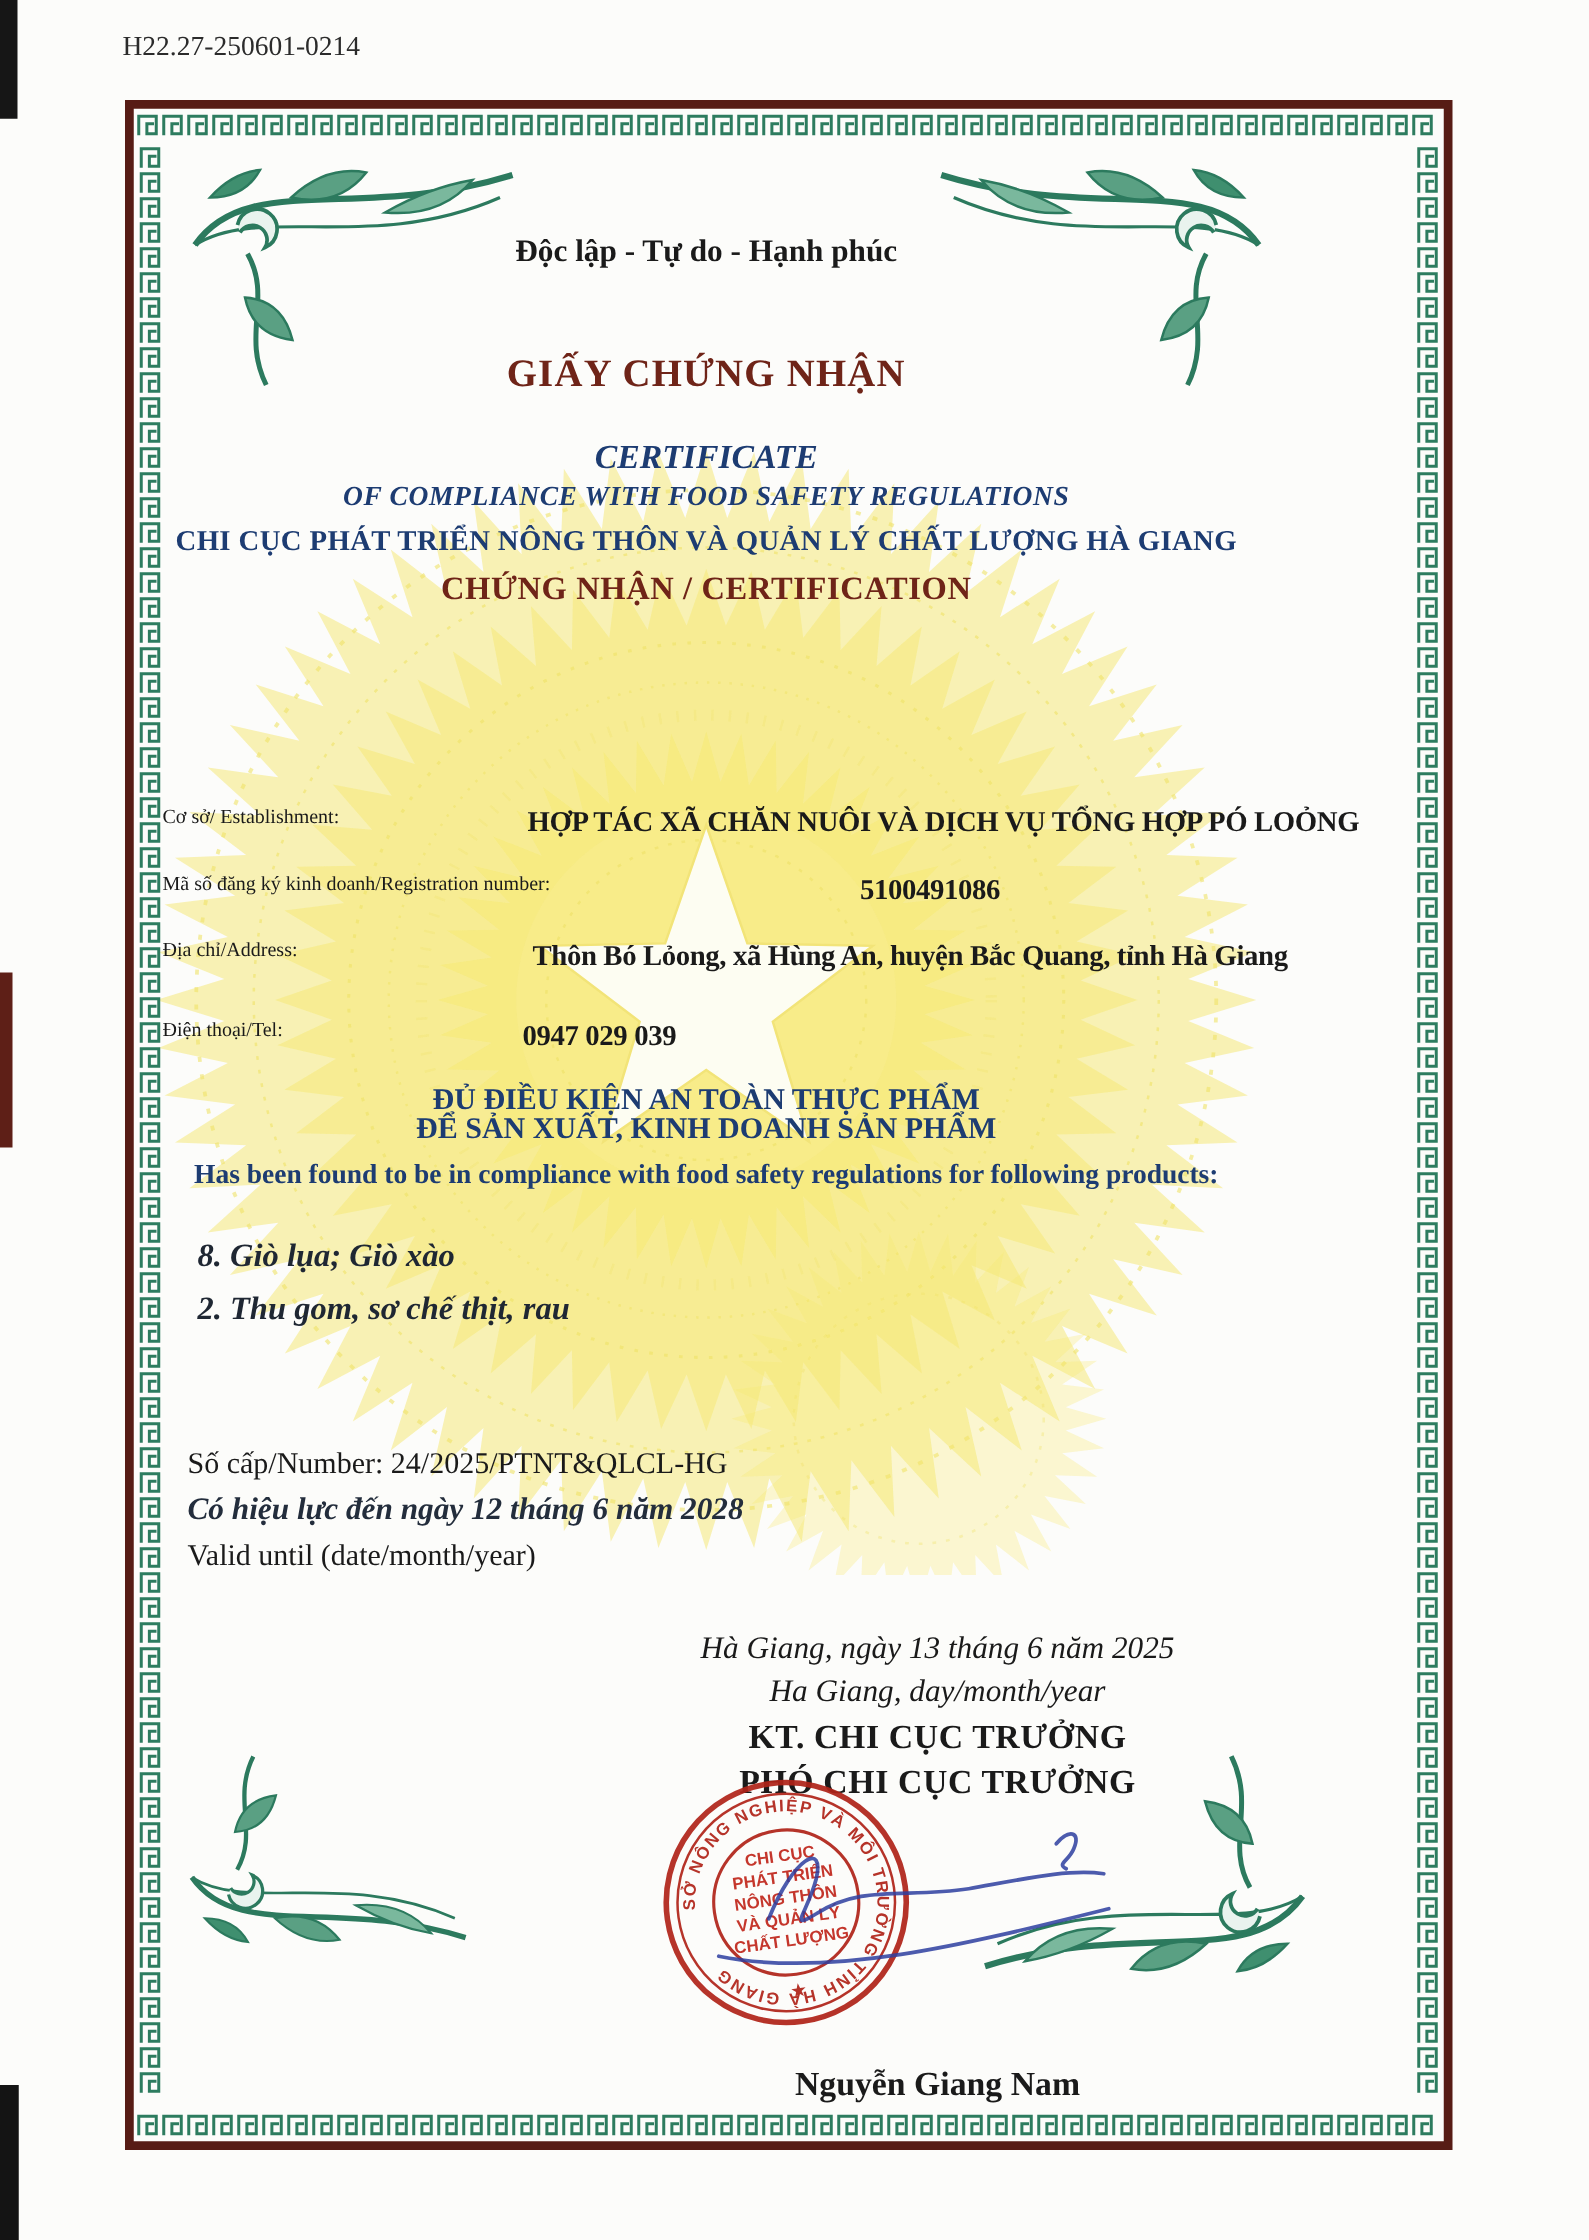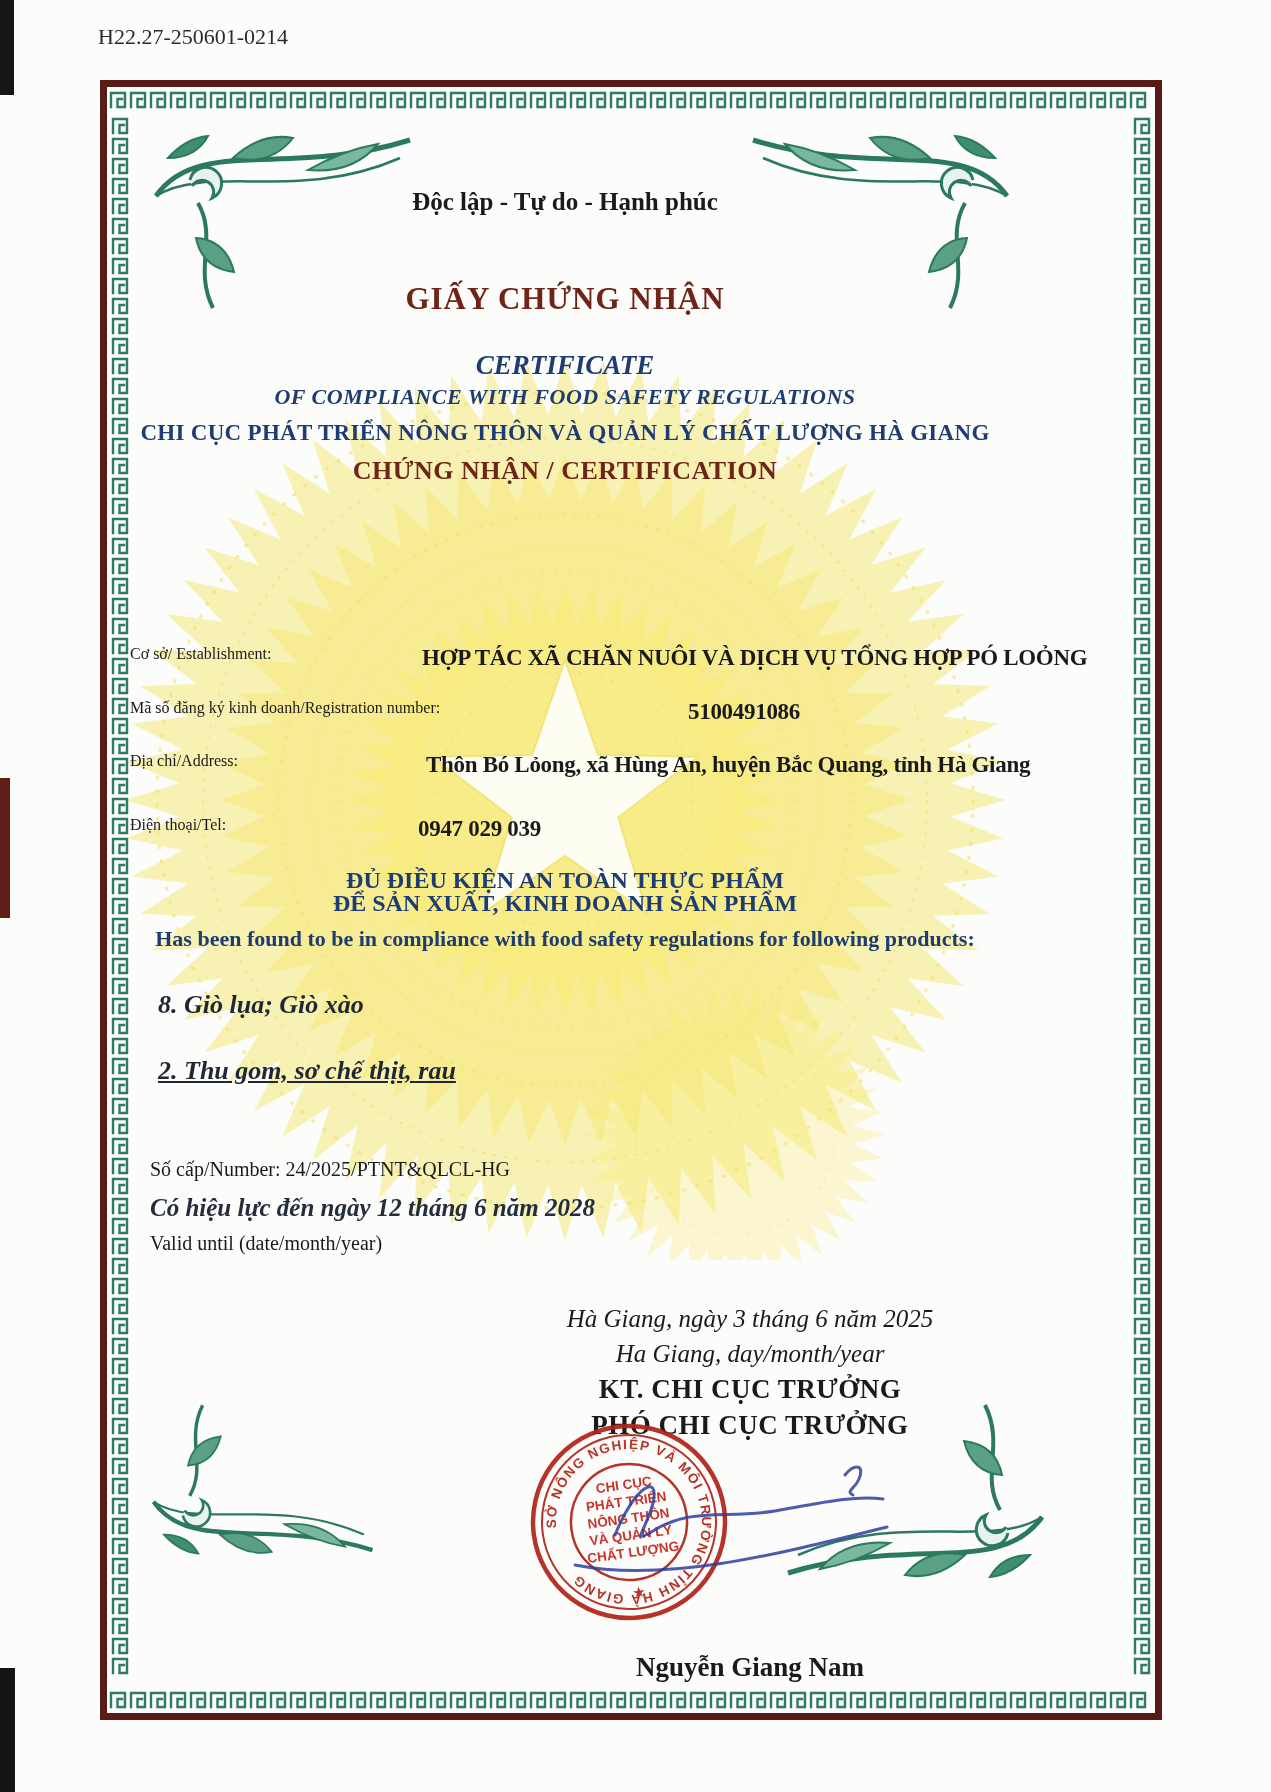--- a/index.html
+++ b/index.html
@@ -33,21 +33,21 @@
   .h-en{font-size:27px;font-weight:bold;font-style:italic;}
   .h-ensub{font-size:22px;font-weight:bold;font-style:italic;letter-spacing:.5px;}
   .h-auth{font-size:23px;font-weight:bold;letter-spacing:.3px;}
   .h-cert{font-size:26px;font-weight:bold;letter-spacing:.5px;}
   .field-row{position:absolute;left:130px;width:1000px;height:34px;z-index:4;}
   .flabel{position:absolute;left:0;font-size:16px;white-space:nowrap;}
   .fvalue{position:absolute;font-size:23px;font-weight:bold;white-space:nowrap;letter-spacing:-.3px;}
   .stmt1{font-size:24px;font-weight:bold;}
   .stmt-en{font-size:22px;font-weight:bold;}
   .product{font-size:26px;font-weight:bold;font-style:italic;color:#1f2733;}
-  .issue-line{font-size:20px;}
+  .issue-line{font-size:24px;}
   .issue-valid{font-size:25px;font-weight:bold;font-style:italic;color:#232d3c;}
   .date-line{font-size:25px;font-style:italic;}
   .kt-line{font-size:27px;font-weight:bold;letter-spacing:.5px;}
   .signer{font-size:27px;font-weight:bold;}
   .photo-code{font-size:22px;color:#2b2b2b;z-index:4;}
   .seal-svg{position:absolute;left:425px;top:1415px;width:500px;height:260px;z-index:5;}
   .seal-svg text{font-family:"Liberation Sans",sans-serif;}
 </style>
 </head>
 <body>
@@ -397,30 +397,30 @@
   <div class="field-row" style="top:804px;margin-top:12px;">
     <span class="flabel">Điện thoại/Tel:</span>
     <span class="fvalue" style="left:288px;">0947 029 039</span>
   </div>
 
   <div class="center-col stmt1 t-navy" style="top:856px;margin-top:11px;">ĐỦ ĐIỀU KIỆN AN TOÀN THỰC PHẨM</div>
   <div class="center-col stmt1 t-navy" style="top:890px;">ĐỂ SẢN XUẤT, KINH DOANH SẢN PHẨM</div>
   <div class="center-col stmt-en t-navy" style="top:926px;">Has been found to be in compliance with food safety regulations for following products:</div>
 
   <div class="txt product" style="left:158px;top:990px;">8. Giò lụa; Giò xào</div>
-  <div class="txt product" style="left:158px;top:1056px;text-decoration:underline;">2. Thu gom, sơ chế thịt, rau</div>
+  <div class="txt product" style="left:158px;top:1032px;">2. Thu gom, sơ chế thịt, rau</div>
 
   <div class="txt issue-line" style="left:150px;top:1158px;">
     <span>Số cấp/Number:</span>
     <span>24/2025/PTNT&amp;QLCL-HG</span>
   </div>
   <div class="txt issue-valid" style="left:150px;top:1194px;">Có hiệu lực đến ngày 12 tháng 6 năm 2028</div>
   <div class="txt issue-line" style="left:150px;top:1232px;">Valid until (date/month/year)</div>
 
-  <div class="sign-col date-line" style="top:1305px;">Hà Giang, ngày 3 tháng 6 năm 2025</div>
+  <div class="sign-col date-line" style="top:1305px;">Hà Giang, ngày 13 tháng 6 năm 2025</div>
   <div class="sign-col date-line" style="top:1340px;">Ha Giang, day/month/year</div>
   <div class="sign-col kt-line" style="top:1374px;">KT. CHI CỤC TRƯỞNG</div>
   <div class="sign-col kt-line" style="top:1410px;">PHÓ CHI CỤC TRƯỞNG</div>
   <div class="sign-col signer" style="top:1652px;">Nguyễn Giang Nam</div>
 
   <svg class="seal-svg" viewBox="0 0 500 260">
     <g transform="translate(204,107) rotate(-8)" opacity="0.92">
       <circle r="96" fill="none" stroke="#b02318" stroke-width="4.5"></circle>
       <circle r="87" fill="none" stroke="#b02318" stroke-width="2"></circle>
       <circle r="58" fill="none" stroke="#b02318" stroke-width="2.5"></circle>

